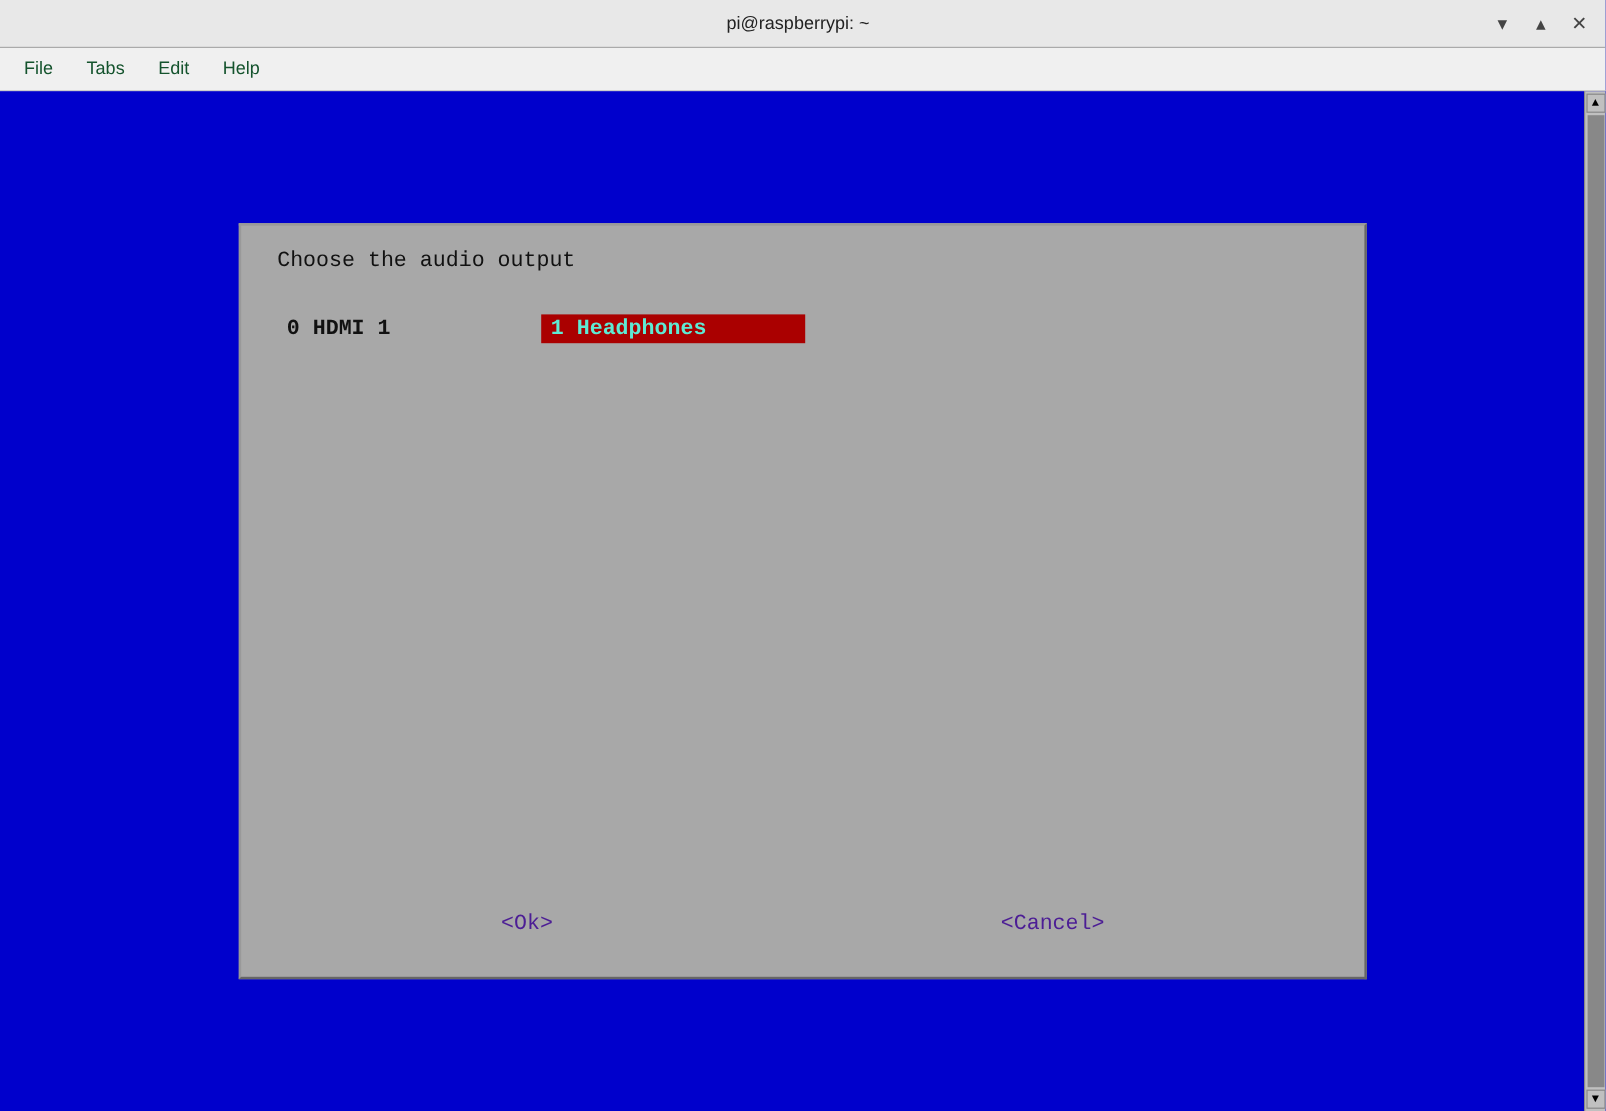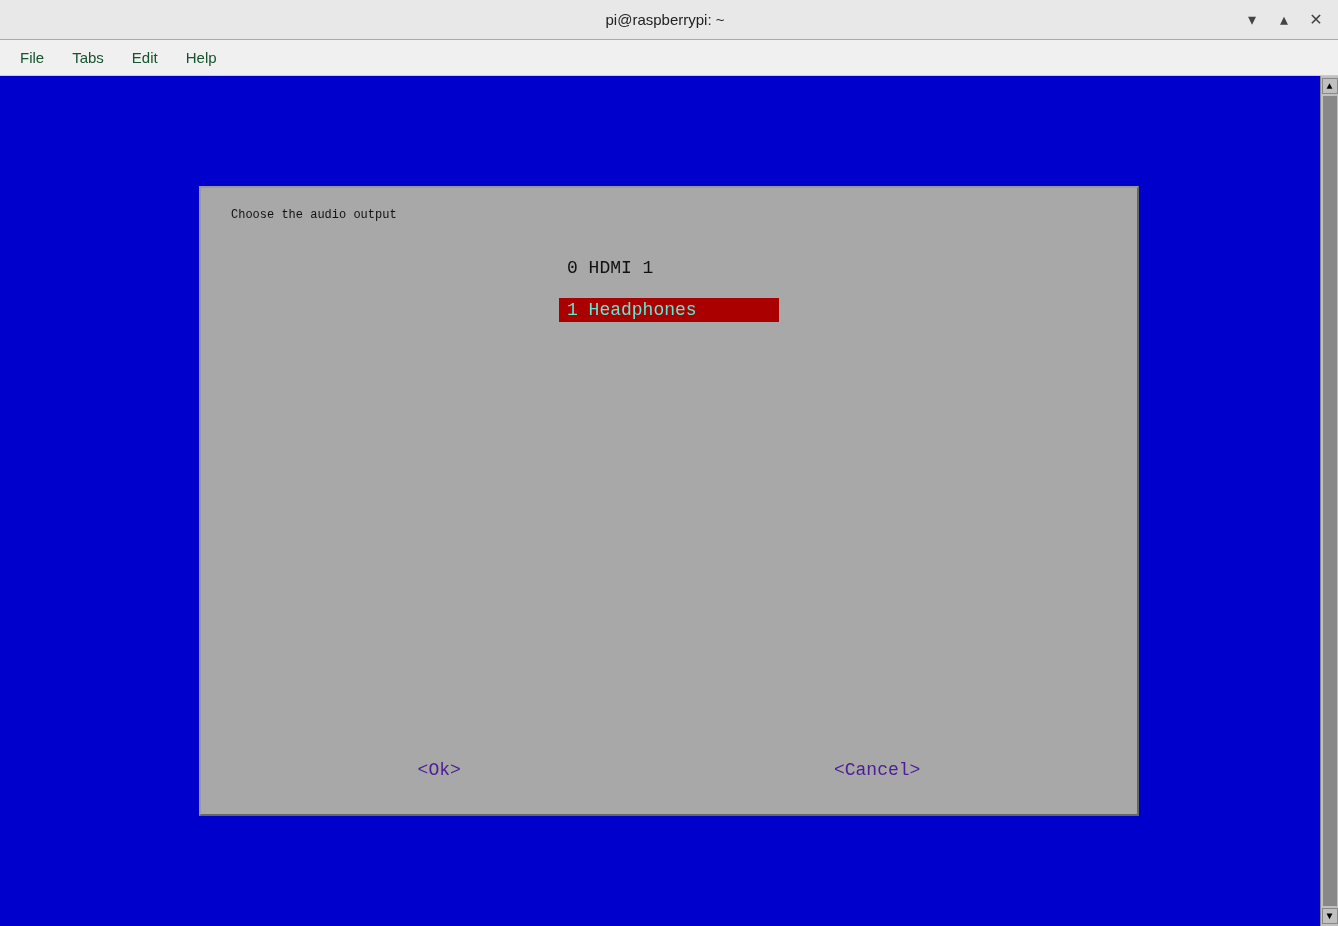--- a/index.html
+++ b/index.html
@@ -113,32 +113,33 @@
       width: 940px;
       min-height: 630px;
       padding: 20px 30px 30px 30px;
       position: relative;
       display: flex;
       flex-direction: column;
     }
 
     .dialog-title {
       font-family: 'Courier New', Courier, monospace;
-      font-size: 12px;
+      font-size: 18px;
       color: #111;
       margin-bottom: 24px;
     }
 
     .dialog-list {
       display: flex;
-      flex-direction: column;
-      align-items: center;
-      gap: 18px;
+      flex-direction: row;
+      align-items: center;
+      gap: 0;
       margin-bottom: auto;
       padding-top: 10px;
+      font-weight: bold;
     }
 
     .list-item {
       font-family: 'Courier New', Courier, monospace;
       font-size: 18px;
       color: #111;
       padding: 2px 8px;
       cursor: pointer;
       min-width: 220px;
       text-align: left;

